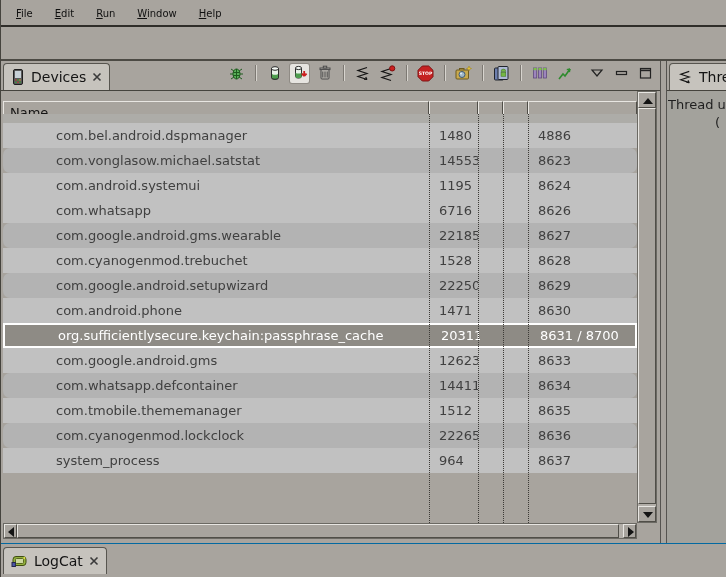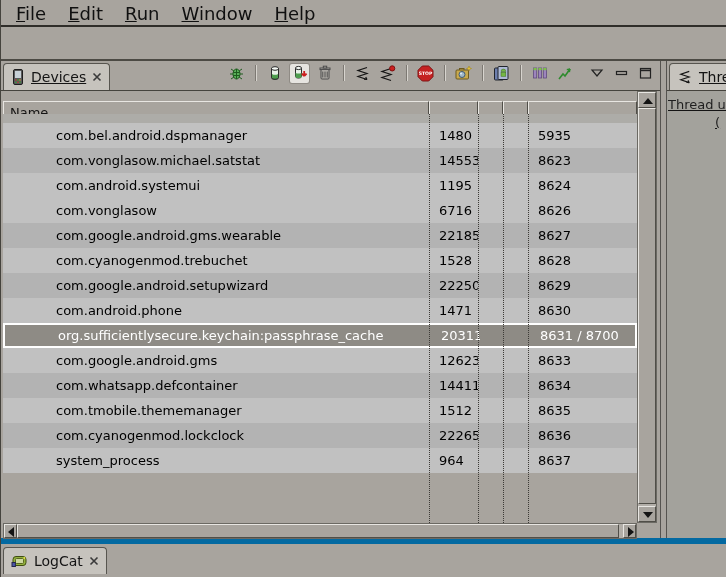--- a/index.html
+++ b/index.html
@@ -5,26 +5,26 @@
   html,body{margin:0;padding:0;background:#6e6a64;}
   .window{
     position:relative;width:726px;height:577px;overflow:hidden;
     background:var(--base,#a8a49e);
     font-family:"DejaVu Sans","Liberation Sans",sans-serif;
     color:#141414;border-left:1px solid #45433d;box-sizing:border-box;
     -webkit-user-select:none;user-select:none;
   }
   
   .menubar{height:25px;border-bottom:2px solid #2f2d29;display:flex;align-items:center;padding-left:4px;background:var(--base,#a8a49e);}
-  .menu-item{padding:1px 11px 0 11px;font-size:18px;color:#101010;cursor:default;}
+  .menu-item{padding:1px 11px 0 11px;font-size:10px;color:#101010;cursor:default;}
   .menu-item u{text-decoration:underline;}
   
   .toolstrip{height:32px;border-bottom:2px solid #4c4a44;background:var(--base,#a8a49e);}
   
-  .main{display:flex;height:483px;box-sizing:border-box;border-bottom:6px solid #0369a1;text-decoration:underline;}
+  .main{display:flex;height:483px;box-sizing:border-box;border-bottom:1px solid #0369a1;}
   .devices-panel{width:660px;box-sizing:border-box;border-right:1px solid #55534f;display:flex;flex-direction:column;}
   .sash{width:5px;background:var(--base,#a8a49e);}
   .threads-panel{flex:1;min-width:0;box-sizing:border-box;border-left:1px solid #55534f;display:flex;flex-direction:column;overflow:hidden;}
   
   .tabbar{height:30px;box-sizing:border-box;border-bottom:1px solid #45433d;display:flex;background:var(--base,#a8a49e);white-space:nowrap;}
   .tab{align-self:flex-end;height:27px;box-sizing:border-box;display:flex;align-items:center;gap:5px;
        padding:0 7px;background:var(--tab-bg,#c6c3bd);border:1px solid #57554f;border-bottom:none;
        border-radius:4px 4px 0 0;margin-left:2px;font-size:14px;}
   .tab .tab-label{padding:0 1px;}
   .icon{display:inline-flex;align-items:center;justify-content:center;line-height:0;}
@@ -37,23 +37,23 @@
   .wbtn{display:flex;align-items:center;justify-content:center;line-height:0;}
   
   .devices-content{position:relative;flex:1;background:var(--base,#a8a49e);}
   .table-header{position:absolute;left:2px;top:10px;width:634px;height:41px;display:flex;}
   .hcell{box-sizing:border-box;height:23px;background:var(--base,#a8a49e);font-size:13px;padding:3px 0 0 6px;
          border-top:1px solid #e8e6e2;border-left:1px solid #e8e6e2;border-right:1px solid #504e48;border-bottom:2px solid #34322e;
          overflow:hidden;white-space:nowrap;}
   .hc0{width:426px;} .hc1{width:49px;} .hc2{width:25px;} .hc3{width:25px;} .hc4{flex:1;}
   .table-body{position:absolute;left:2px;top:23px;width:634px;}
   .partial-row{height:9px;background:#adaca8;}
-  .trow{height:25px;display:flex;align-items:center;font-size:13px;color:#000000;box-sizing:border-box;}
+  .trow{height:25px;display:flex;align-items:center;font-size:13px;color:#404040;box-sizing:border-box;}
   .trow.light{background:var(--row-light,#c1c1c1);}
-  .trow.dark{background:var(--row-dark,#b3b3b3);}
+  .trow.dark{background:var(--row-dark,#b3b3b3);border-radius:7px;}
   .trow.selected{background:var(--sel-bg,#8e8b85);color:var(--sel-fg,#ffffff);border:2px solid #ffffff;}
   .c-name{width:426px;box-sizing:border-box;padding-left:53px;overflow:hidden;white-space:nowrap;}
   .c-pid{width:49px;box-sizing:border-box;padding-left:10px;overflow:hidden;white-space:nowrap;}
   .c-e1{width:25px;} .c-e2{width:25px;}
   .c-port{flex:1;box-sizing:border-box;padding-left:10px;overflow:hidden;white-space:nowrap;}
   .colsep{position:absolute;top:23px;height:409px;width:0;border-left:1px dotted #3c3a36;pointer-events:none;}
   .cs1{left:428px;} .cs2{left:477px;} .cs3{left:502px;} .cs4{left:527px;}
   
   .vscroll{position:absolute;left:636px;top:0;width:20px;height:432px;background:#b2aea8;box-sizing:border-box;border:1px solid #6b6963;}
   .sbtn{position:absolute;background:var(--base,#a8a49e);box-sizing:border-box;
@@ -259,38 +259,38 @@
             <div class="hcell hc4"></div>
           </div>
 
         <div class="table-body">
           <div class="partial-row"></div>
         <div class="trow light">
               <div class="c-name">com.bel.android.dspmanager</div>
               <div class="c-pid">1480</div>
               <div class="c-e1"></div>
               <div class="c-e2"></div>
-              <div class="c-port">5935</div>
+              <div class="c-port">4886</div>
             </div>
             <div class="trow dark">
               <div class="c-name">com.vonglasow.michael.satstat</div>
               <div class="c-pid">14553</div>
               <div class="c-e1"></div>
               <div class="c-e2"></div>
               <div class="c-port">8623</div>
             </div>
             <div class="trow light">
               <div class="c-name">com.android.systemui</div>
               <div class="c-pid">1195</div>
               <div class="c-e1"></div>
               <div class="c-e2"></div>
               <div class="c-port">8624</div>
             </div>
             <div class="trow light">
-              <div class="c-name">com.vonglasow</div>
+              <div class="c-name">com.whatsapp</div>
               <div class="c-pid">6716</div>
               <div class="c-e1"></div>
               <div class="c-e2"></div>
               <div class="c-port">8626</div>
             </div>
             <div class="trow dark">
               <div class="c-name">com.google.android.gms.wearable</div>
               <div class="c-pid">22185</div>
               <div class="c-e1"></div>
               <div class="c-e2"></div>

